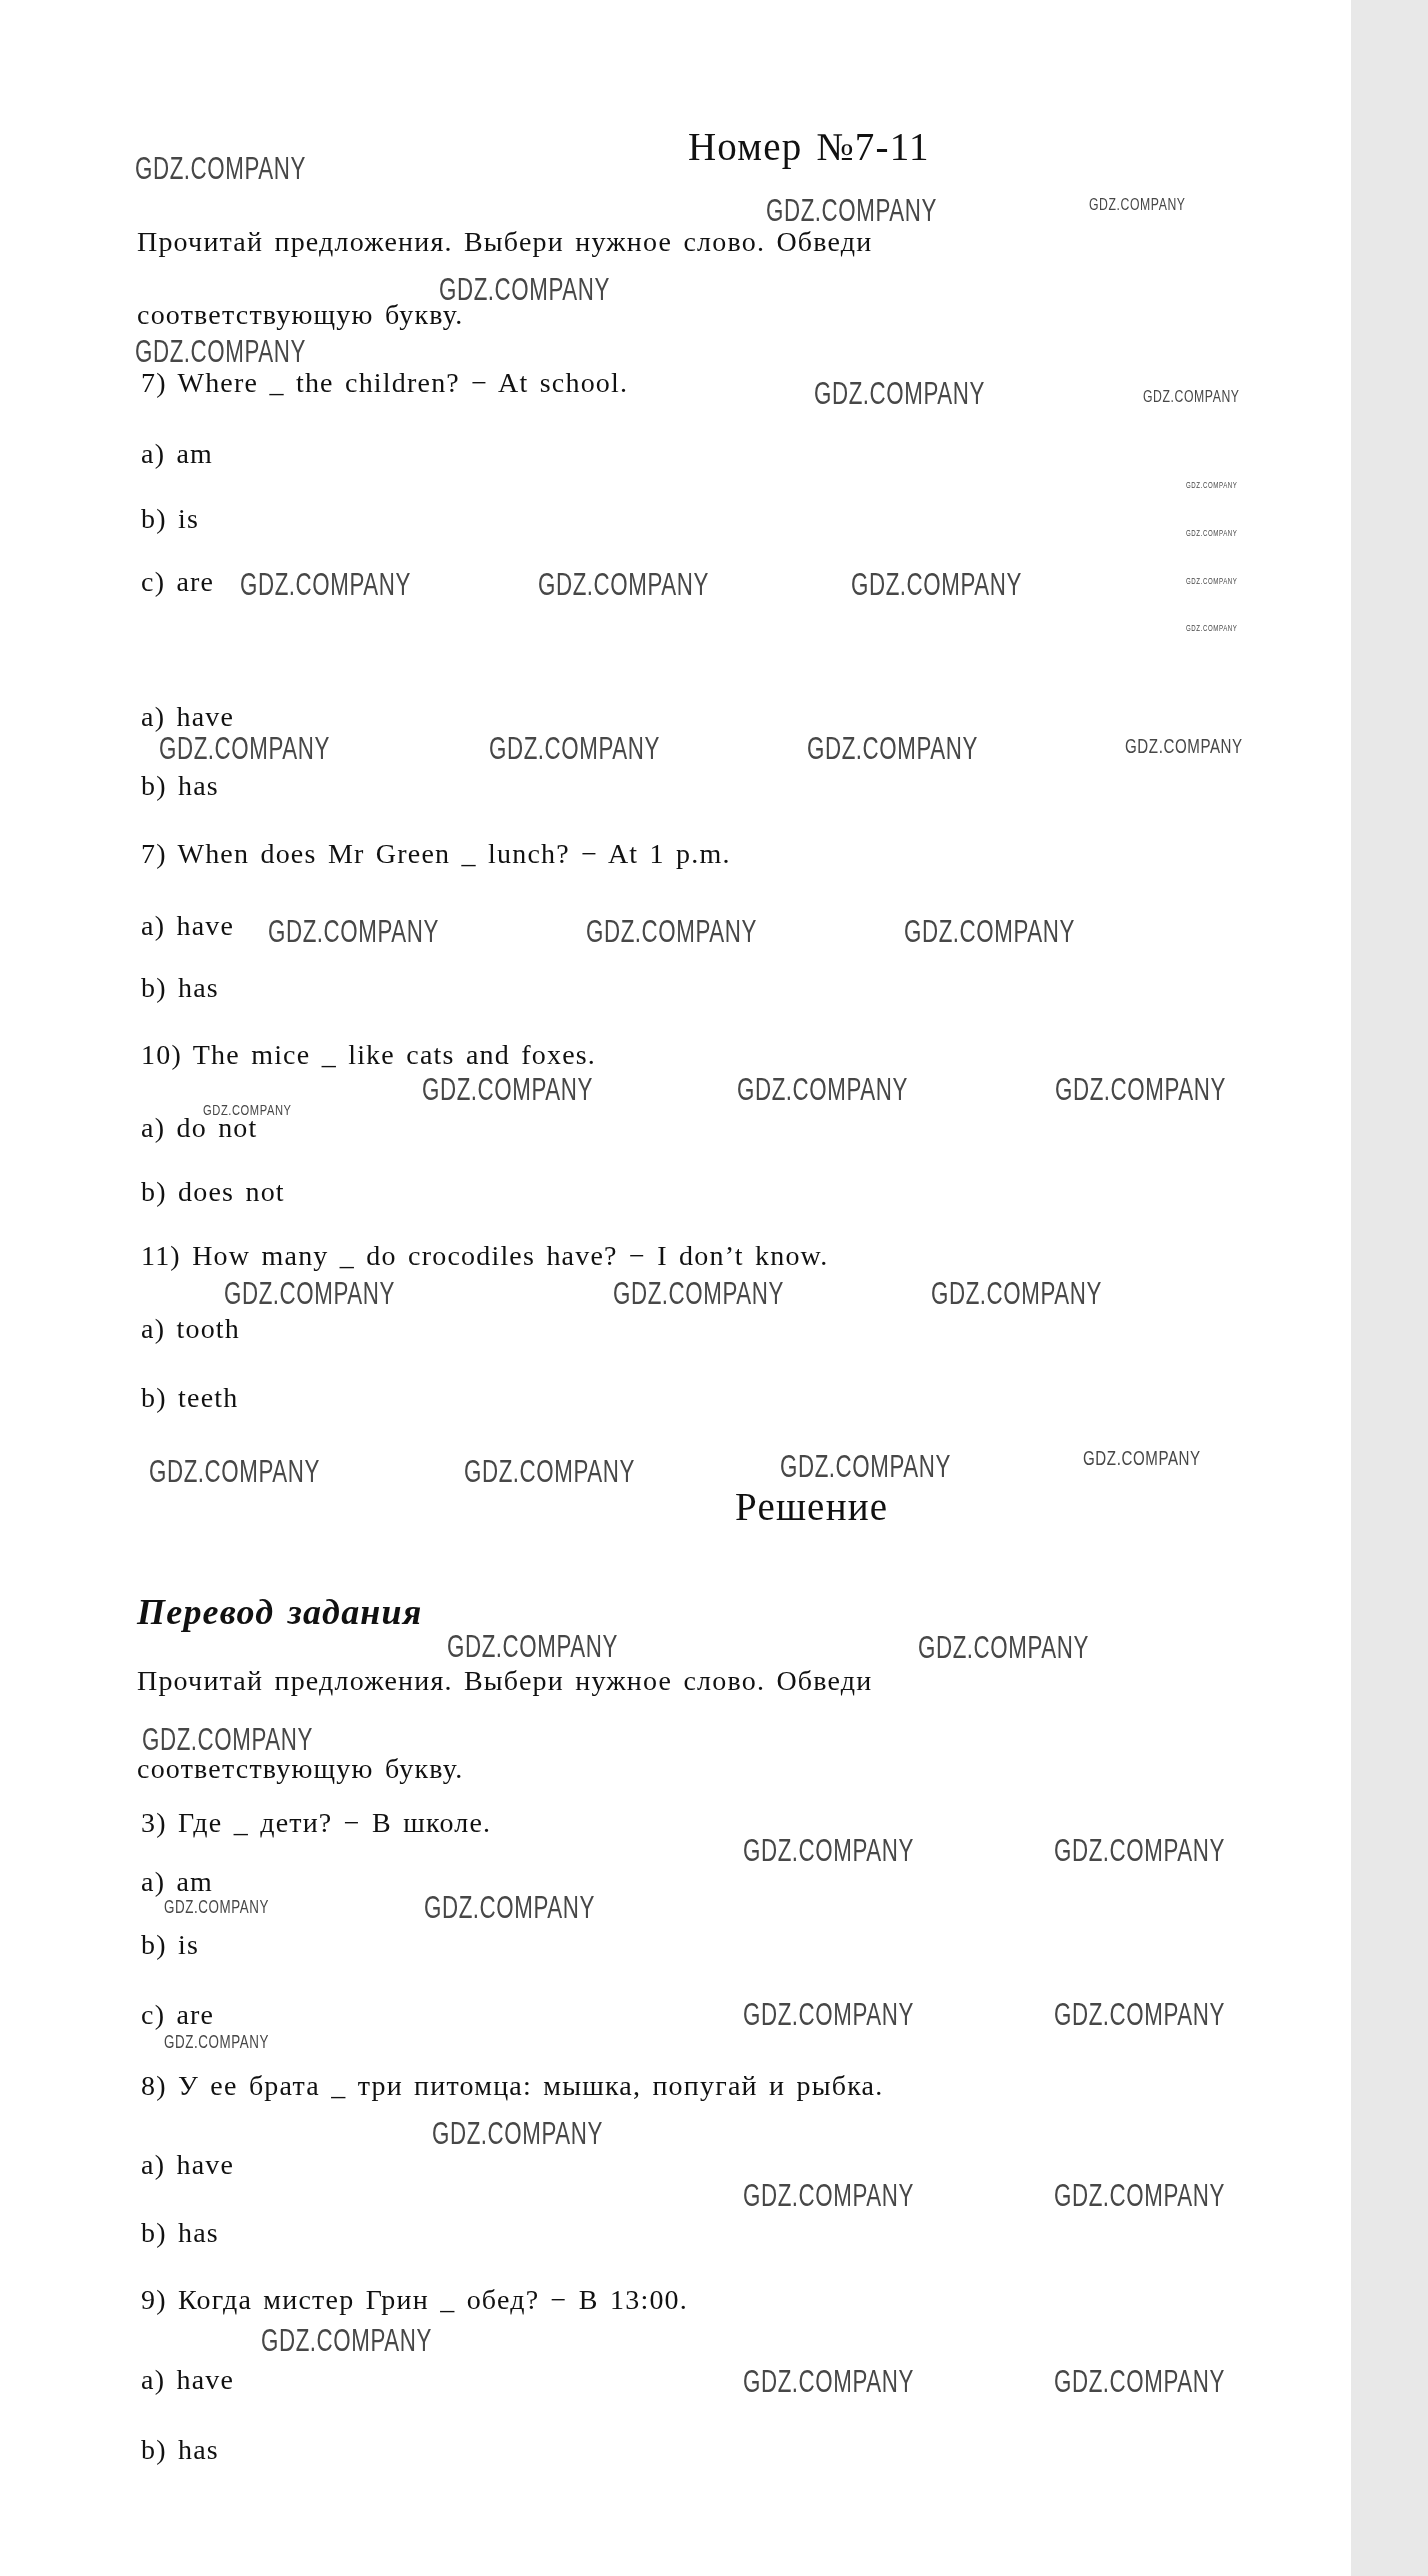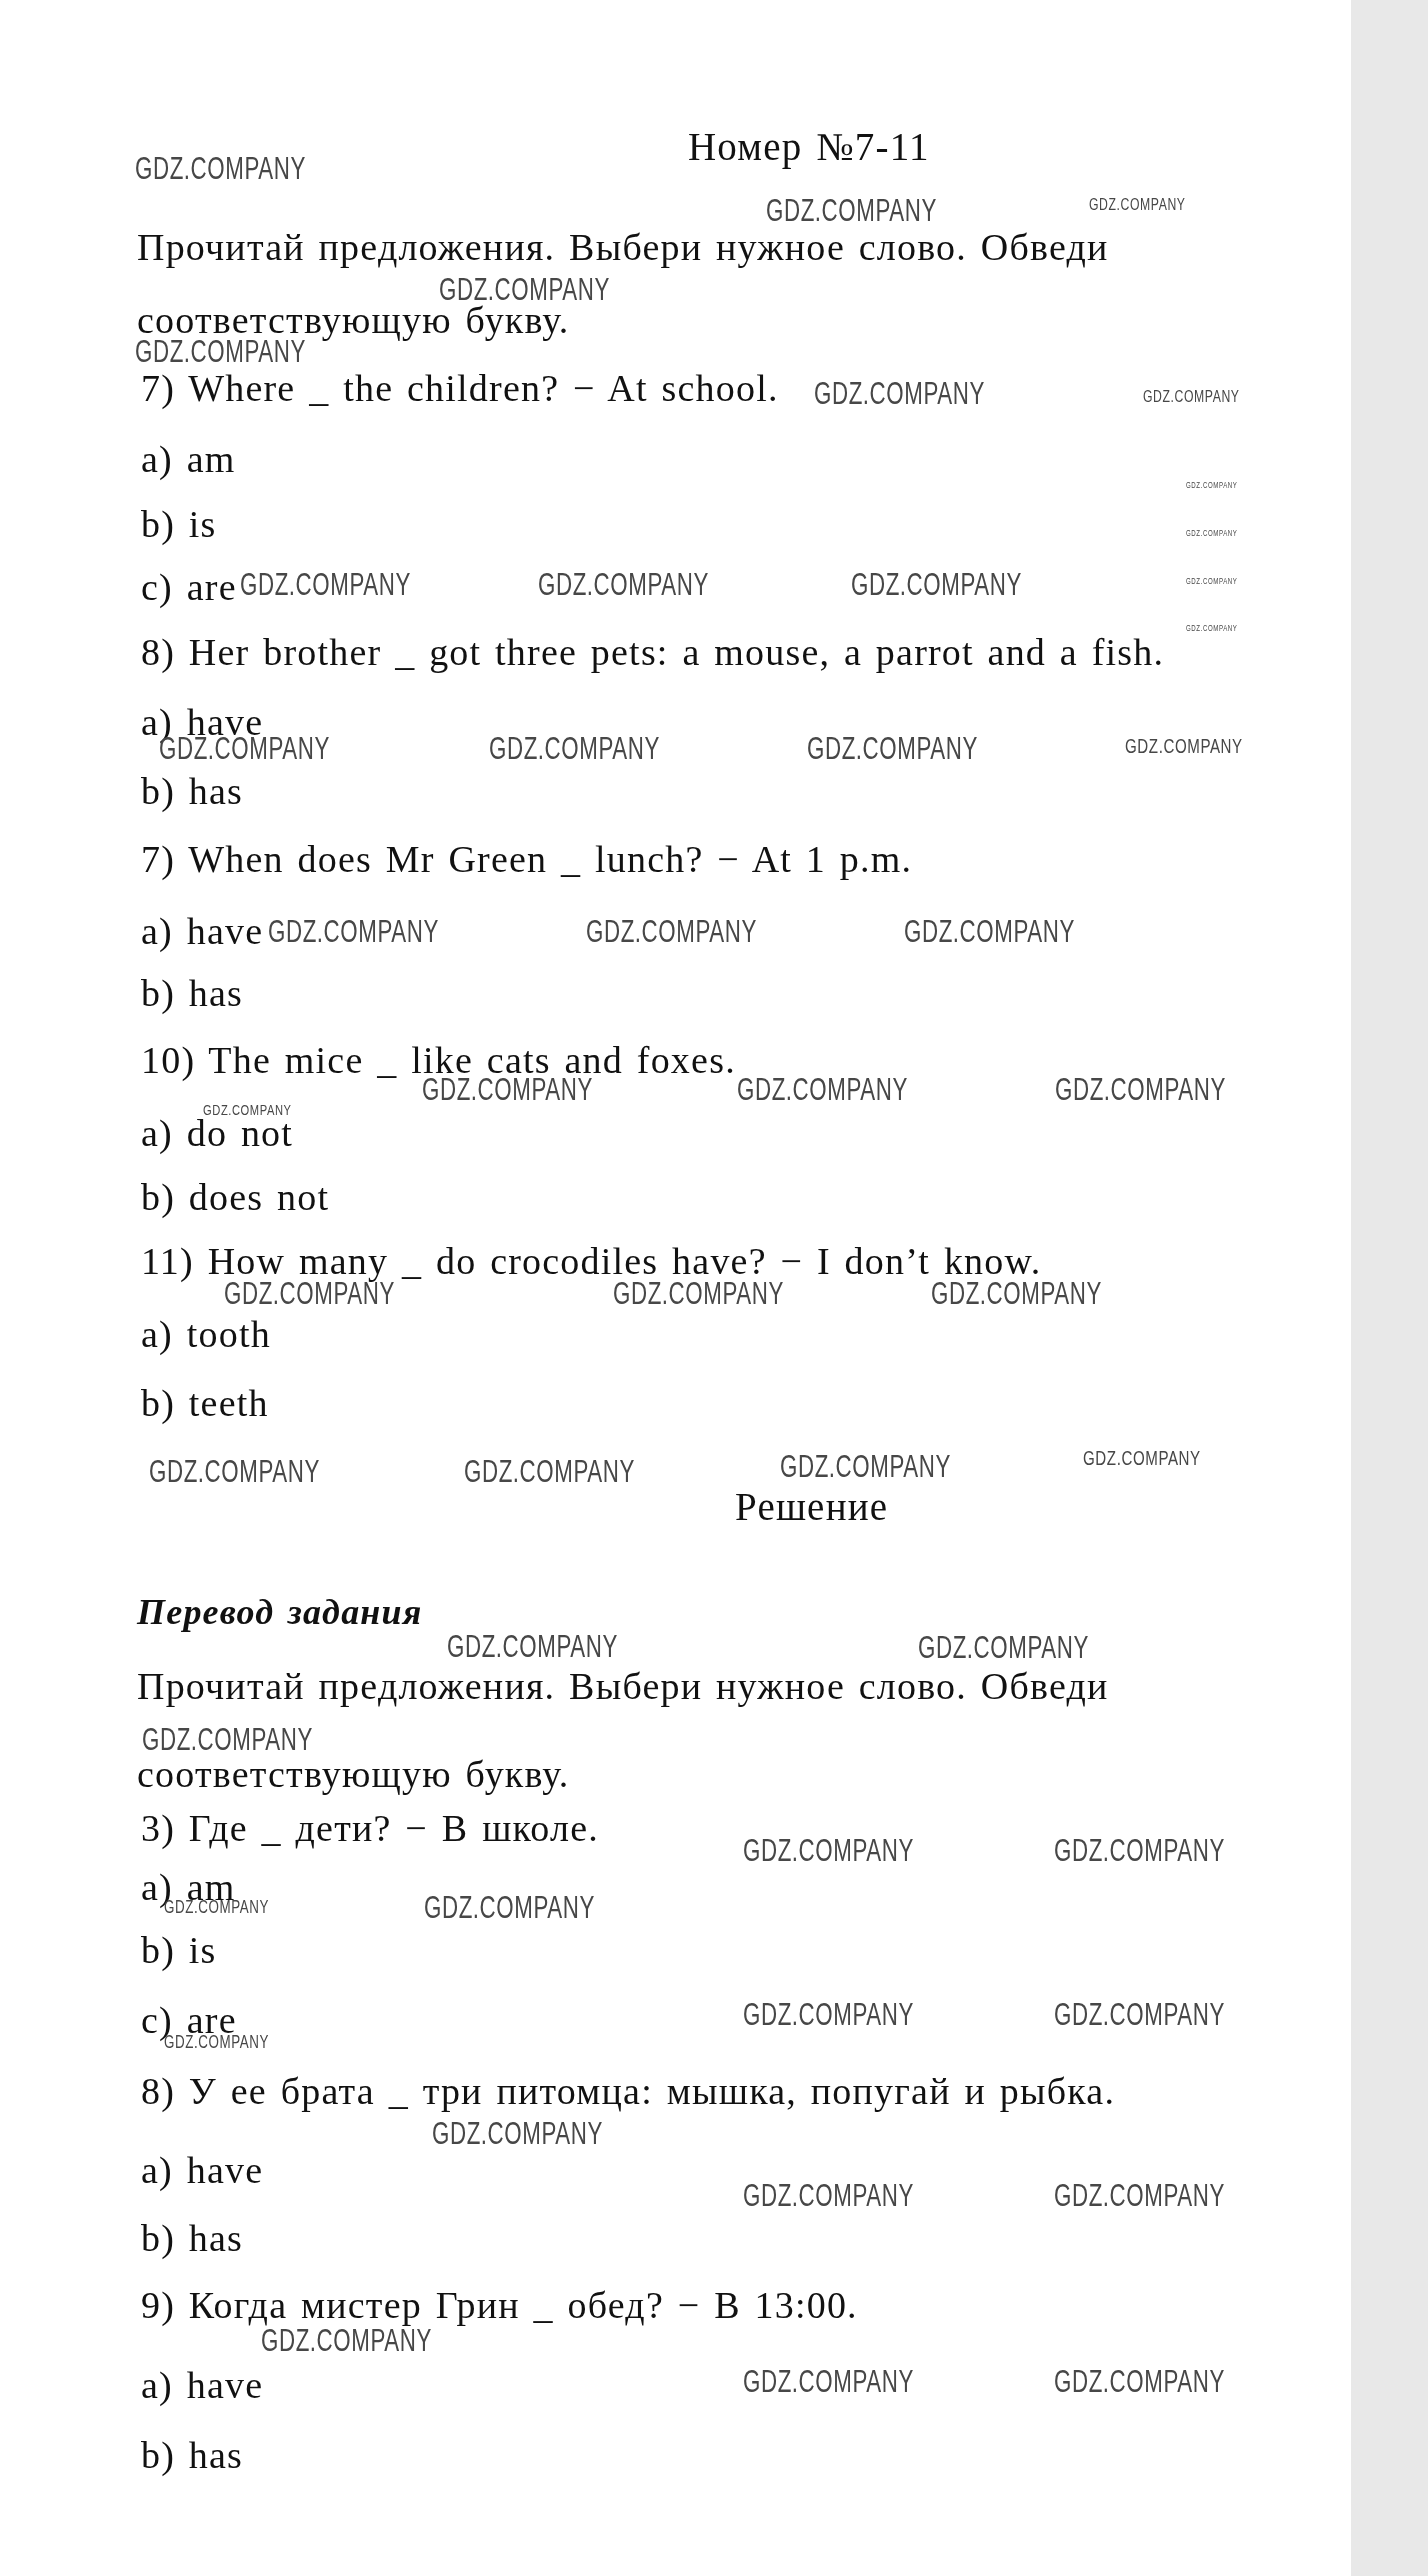--- a/index.html
+++ b/index.html
@@ -6,21 +6,21 @@
   #page{
     position:relative;
     width:1351px;height:2576px;
     background:#ffffff;
     overflow:hidden;
     font-family:"Liberation Serif",serif;
   }
   .line{
     position:absolute;
     font-family:"Liberation Serif",serif;
-    font-size:38px;
+    font-size:28px;
     line-height:1.15;
     color:#111111;
     white-space:nowrap;
     letter-spacing:1.2px;
     word-spacing:3.1px;
   }
   .heading{font-size:39px;}
   .subheading{font-weight:bold;font-style:italic;font-size:36px;}
   .wm{
     position:absolute;
@@ -48,21 +48,20 @@
   <div class="line heading" style="left:688px;top:125px;">Номер №7-11</div>
 
   <div class="line" style="left:137px;top:226px;">Прочитай предложения. Выбери нужное слово. Обведи</div>
   <div class="line" style="left:137px;top:299px;">соответствующую букву.</div>
 
   <div class="line" style="left:141px;top:367px;">7) Where _ the children? − At school.</div>
   <div class="line" style="left:141px;top:438px;">a) am</div>
   <div class="line" style="left:141px;top:503px;">b) is</div>
   <div class="line" style="left:141px;top:566px;">c) are</div>
 
-  <div class="line" style="left:141px;top:631px;">8) Her brother _ got three pets: a mouse, a parrot and a fish.</div>
   <div class="line" style="left:141px;top:701px;">a) have</div>
   <div class="line" style="left:141px;top:770px;">b) has</div>
 
   <div class="line" style="left:141px;top:838px;">7) When does Mr Green _ lunch? − At 1 p.m.</div>
   <div class="line" style="left:141px;top:910px;">a) have</div>
   <div class="line" style="left:141px;top:972px;">b) has</div>
 
   <div class="line" style="left:141px;top:1039px;">10) The mice _ like cats and foxes.</div>
   <div class="line" style="left:141px;top:1112px;">a) do not</div>
   <div class="line" style="left:141px;top:1176px;">b) does not</div>

